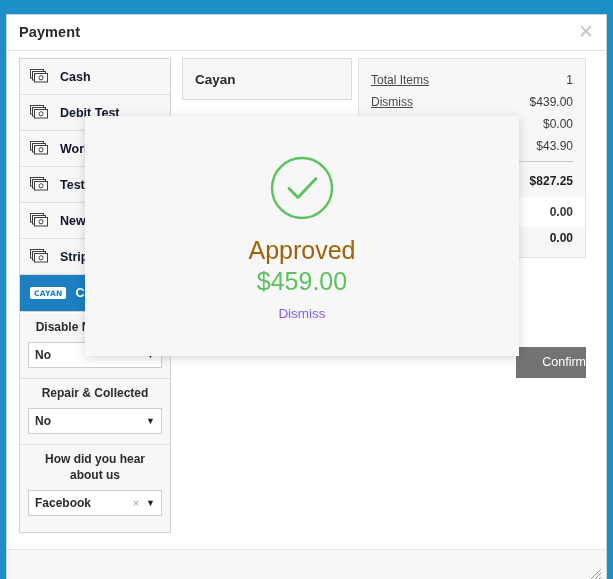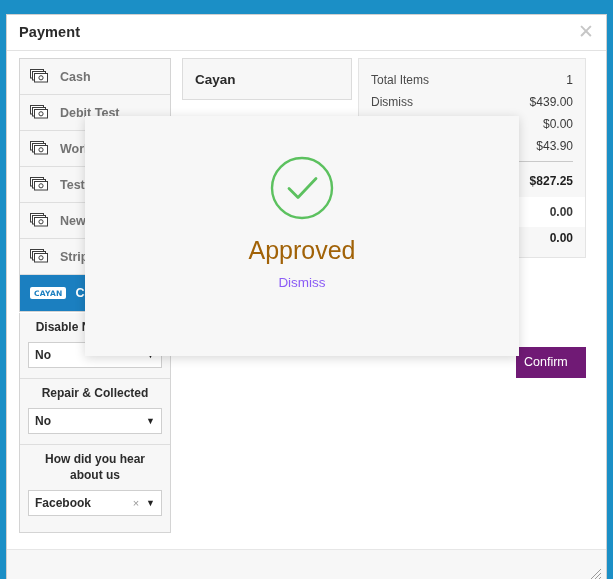--- a/index.html
+++ b/index.html
@@ -91,21 +91,21 @@
   .pm-item.active { background: #1b7fc0; }
   .pm-icon {
     width: 19px; height: 15px;
     margin-right: 11px;
     flex: 0 0 auto;
     position: relative;
   }
   .pm-label {
     font-size: 12.5px;
     font-weight: bold;
-    color: #737373;
+    color: #0f172a;
     white-space: nowrap;
   }
   .pm-item.active .pm-label { color: #ffffff; }
   .cayan-badge {
     display: inline-block;
     background: #ffffff;
     color: #1b7fc0;
     font-size: 7.5px;
     font-weight: bold;
     letter-spacing: .2px;
@@ -196,21 +196,21 @@
     padding: 10px 12px 8px 12px;
   }
   .total-row {
     display: flex;
     justify-content: space-between;
     align-items: center;
     height: 22px;
     font-size: 12px;
     color: #3a3a3a;
   }
-  .total-row .t-label { color: #4a4a4a; }
+  .total-row .t-label { color: #4a4a4a; text-decoration: underline; }
   .total-row .t-value { color: #3a3a3a; }
   .total-row.divider-above {
     border-top: 1px solid #c9c9c9;
     margin-top: 4px;
     padding-top: 6px;
     height: 26px;
   }
   .total-row.bold .t-label,
   .total-row.bold .t-value { font-weight: bold; color: #1f1f1f; }
   .total-row.input-row {
@@ -218,30 +218,29 @@
     margin: 3px -12px 0 -12px;
     padding: 0 12px;
     height: 30px;
   }
   .total-row.input-row .t-value { font-weight: bold; }
 
   #confirm-button {
     position: absolute;
     left: 509px; top: 296px;
     width: 70px; height: 31px;
-    background: #701a75;
+    background: #737373;
     color: #ffffff;
     border: none;
     font-size: 12.5px;
     font-family: "Liberation Sans", sans-serif;
     cursor: pointer;
-    text-align: left;
+    text-align: right;
     line-height: 31px;
     box-sizing: border-box;
-    padding-left: 8px;
   }
 
   
   #approved-overlay {
     position: absolute;
     left: 78px; top: 65px;
     width: 434px; height: 240px;
     background: #f7f7f7;
     box-shadow: 0 2px 10px rgba(0,0,0,.16);
     box-sizing: border-box;
@@ -426,20 +425,21 @@
       <div id="confirm-button">Confirm</div>
 
       <div id="approved-overlay">
         <div id="approved-check-circle">
           <svg viewBox="0 0 66 66" width="66" height="66" xmlns="http://www.w3.org/2000/svg">
             <circle cx="33" cy="33" r="30" fill="none" stroke="#5cc15f" stroke-width="2.4"></circle>
             <polyline points="20,33.5 29,42.5 47,23.5" fill="none" stroke="#5cc15f" stroke-width="2.8" stroke-linecap="round" stroke-linejoin="round"></polyline>
           </svg>
         </div>
         <div id="approved-status-text">Approved</div>
+        <div id="approved-amount-text">$459.00</div>
         <div id="approved-dismiss-link">Dismiss</div>
       </div>
 
     </div>
 
     <div id="window-footer">
       <div id="resize-grip">
         <svg viewBox="0 0 12 12" width="12" height="12" xmlns="http://www.w3.org/2000/svg">
           <g stroke="#9a9a9a" stroke-width="1">
             <line x1="11" y1="1" x2="1" y2="11"></line>

